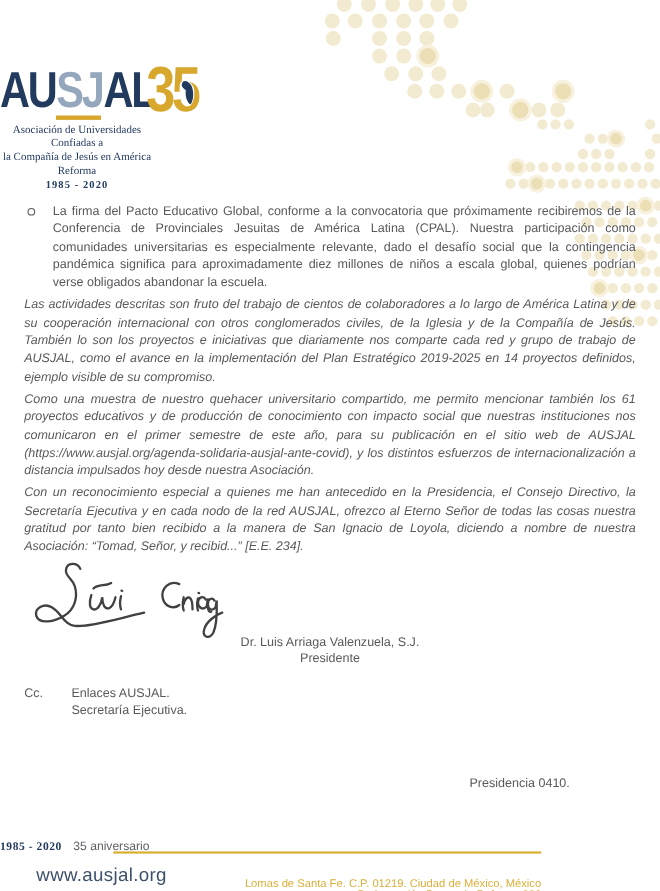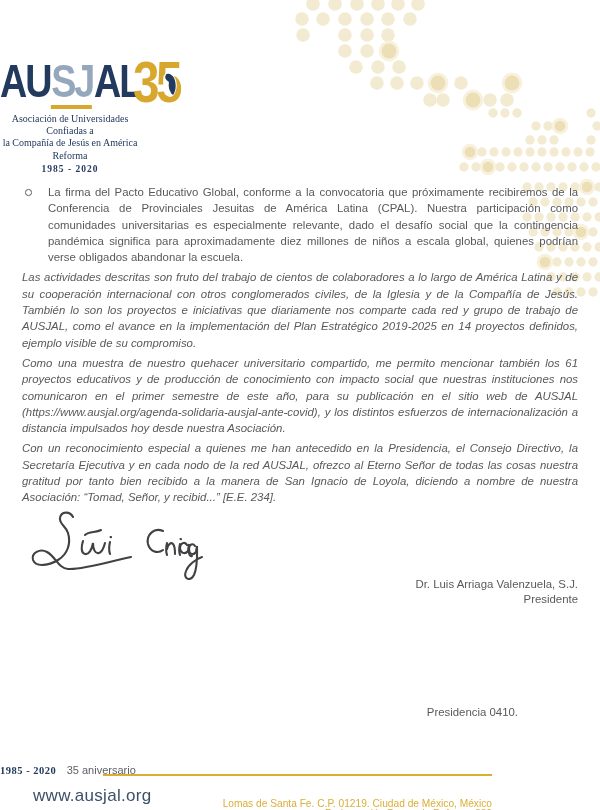--- a/index.html
+++ b/index.html
@@ -25,21 +25,21 @@
 
   
   .letter{position:absolute;left:22px;top:184px;width:556px;z-index:1;
           font-size:11.4px;line-height:16.3px;text-align:justify;}
   .bullet-row{display:flex;margin:0 0 4px 0;}
   .bullet-marker{width:26px;flex:none;}
   .bullet-dot{display:block;width:4.6px;height:4.6px;border:1.5px solid #5a5b5e;border-radius:50%;margin-top:5px;margin-left:3px;}
   .letter p{margin:0 0 4px 0;font-style:italic;}
   .closing{margin-top:2px;text-align:left;}
   .signature{display:block;margin:3px 0 -9px 6px;}
-  .signer{text-align:right;line-height:15px;}
+  .signer{text-align:center;line-height:15px;}
   .cc{display:flex;margin-top:17px;text-align:left;line-height:15px;}
   .cc-label{width:43px;flex:none;}
 
   .reference{position:absolute;top:706px;right:82px;font-size:11.4px;z-index:1;}
 
   
   .footer-site{position:absolute;left:33px;top:786px;font-size:17px;letter-spacing:.3px;color:#3c5068;z-index:1;text-decoration:none;}
   .footer-line{position:absolute;left:103px;top:774px;width:389px;height:2.2px;background:#d9ae33;z-index:1;}
   .footer-years-row{position:absolute;left:0;top:760px;width:492px;text-align:left;z-index:1;}
   .footer-years{font-family:"Liberation Serif","DejaVu Serif",serif;font-weight:bold;font-size:10.5px;color:#223a5e;letter-spacing:.5px;}
@@ -216,20 +216,27 @@
       <path d="M135 21 C126 17 118 25 120 34 C122 42 130 44 135 40"></path>
       <path d="M139 33 C138 37 138 42 139 45 M139 39 C140 34 143 32 145 34 C147 36 147 41 147 44"></path>
       <path d="M152 34 C151 38 151 42 152 45 M152.5 29 l.5 .1"></path>
       <path d="M159 35 C157 31 152 33 152 38 C152 43 157 45 160 41 L161 34 C160 41 161 47 164 46"></path>
       <path d="M167 36 C165 33 161 34 161 39 C161 44 165 46 168 42 L169 36 C169 45 170 56 166 65 C162 72 155 69 158 61 C160 55 168 49 174 47"></path>
     </svg>
 
     <div class="signer">Dr. Luis Arriaga Valenzuela, S.J.</div>
     <div class="signer">Presidente</div>
 
+    <div class="cc">
+      <span class="cc-label">Cc.</span>
+      <span>
+        <div>Enlaces AUSJAL.</div>
+        <div>Secretaría Ejecutiva.</div>
+      </span>
+    </div>
   </div>
 
   <div class="reference">Presidencia 0410.</div>
 
   <a class="footer-site" href="#">www.ausjal.org</a>
   <div class="footer-line"></div>
   <div class="footer-years-row">
     <span class="footer-years">1985 - 2020</span>
     <span class="footer-anniv">35 aniversario</span>
   </div>

